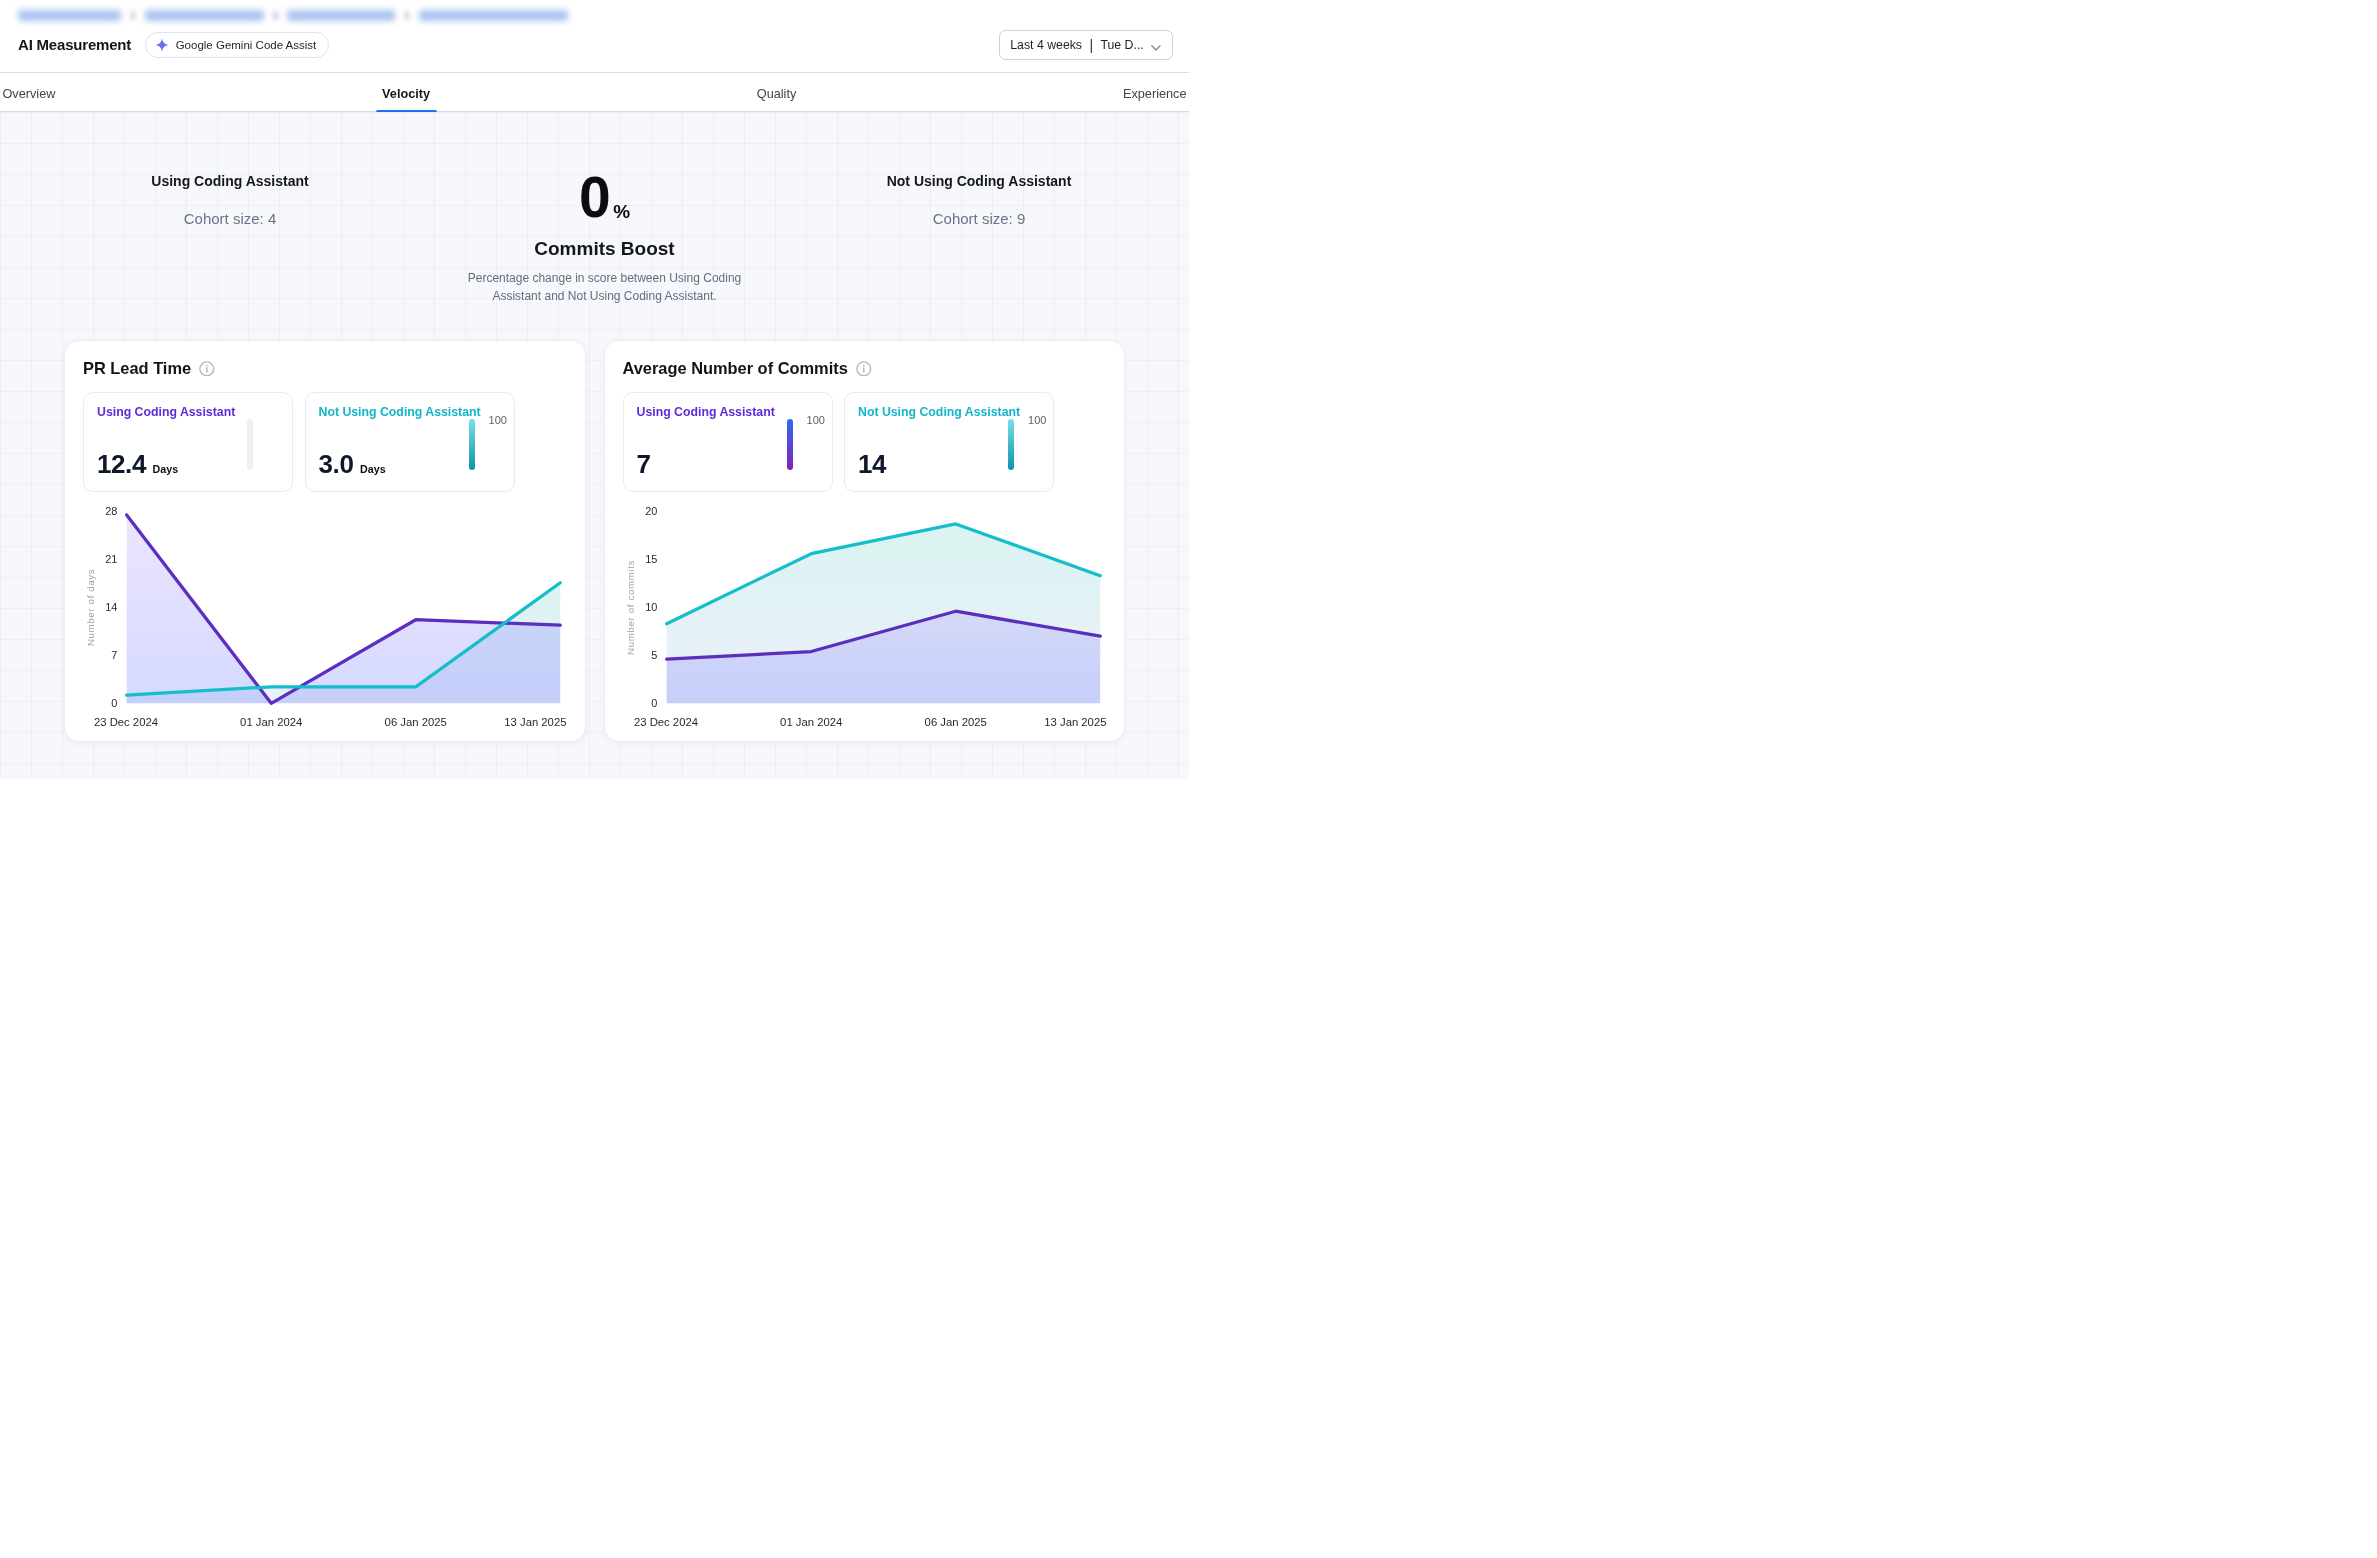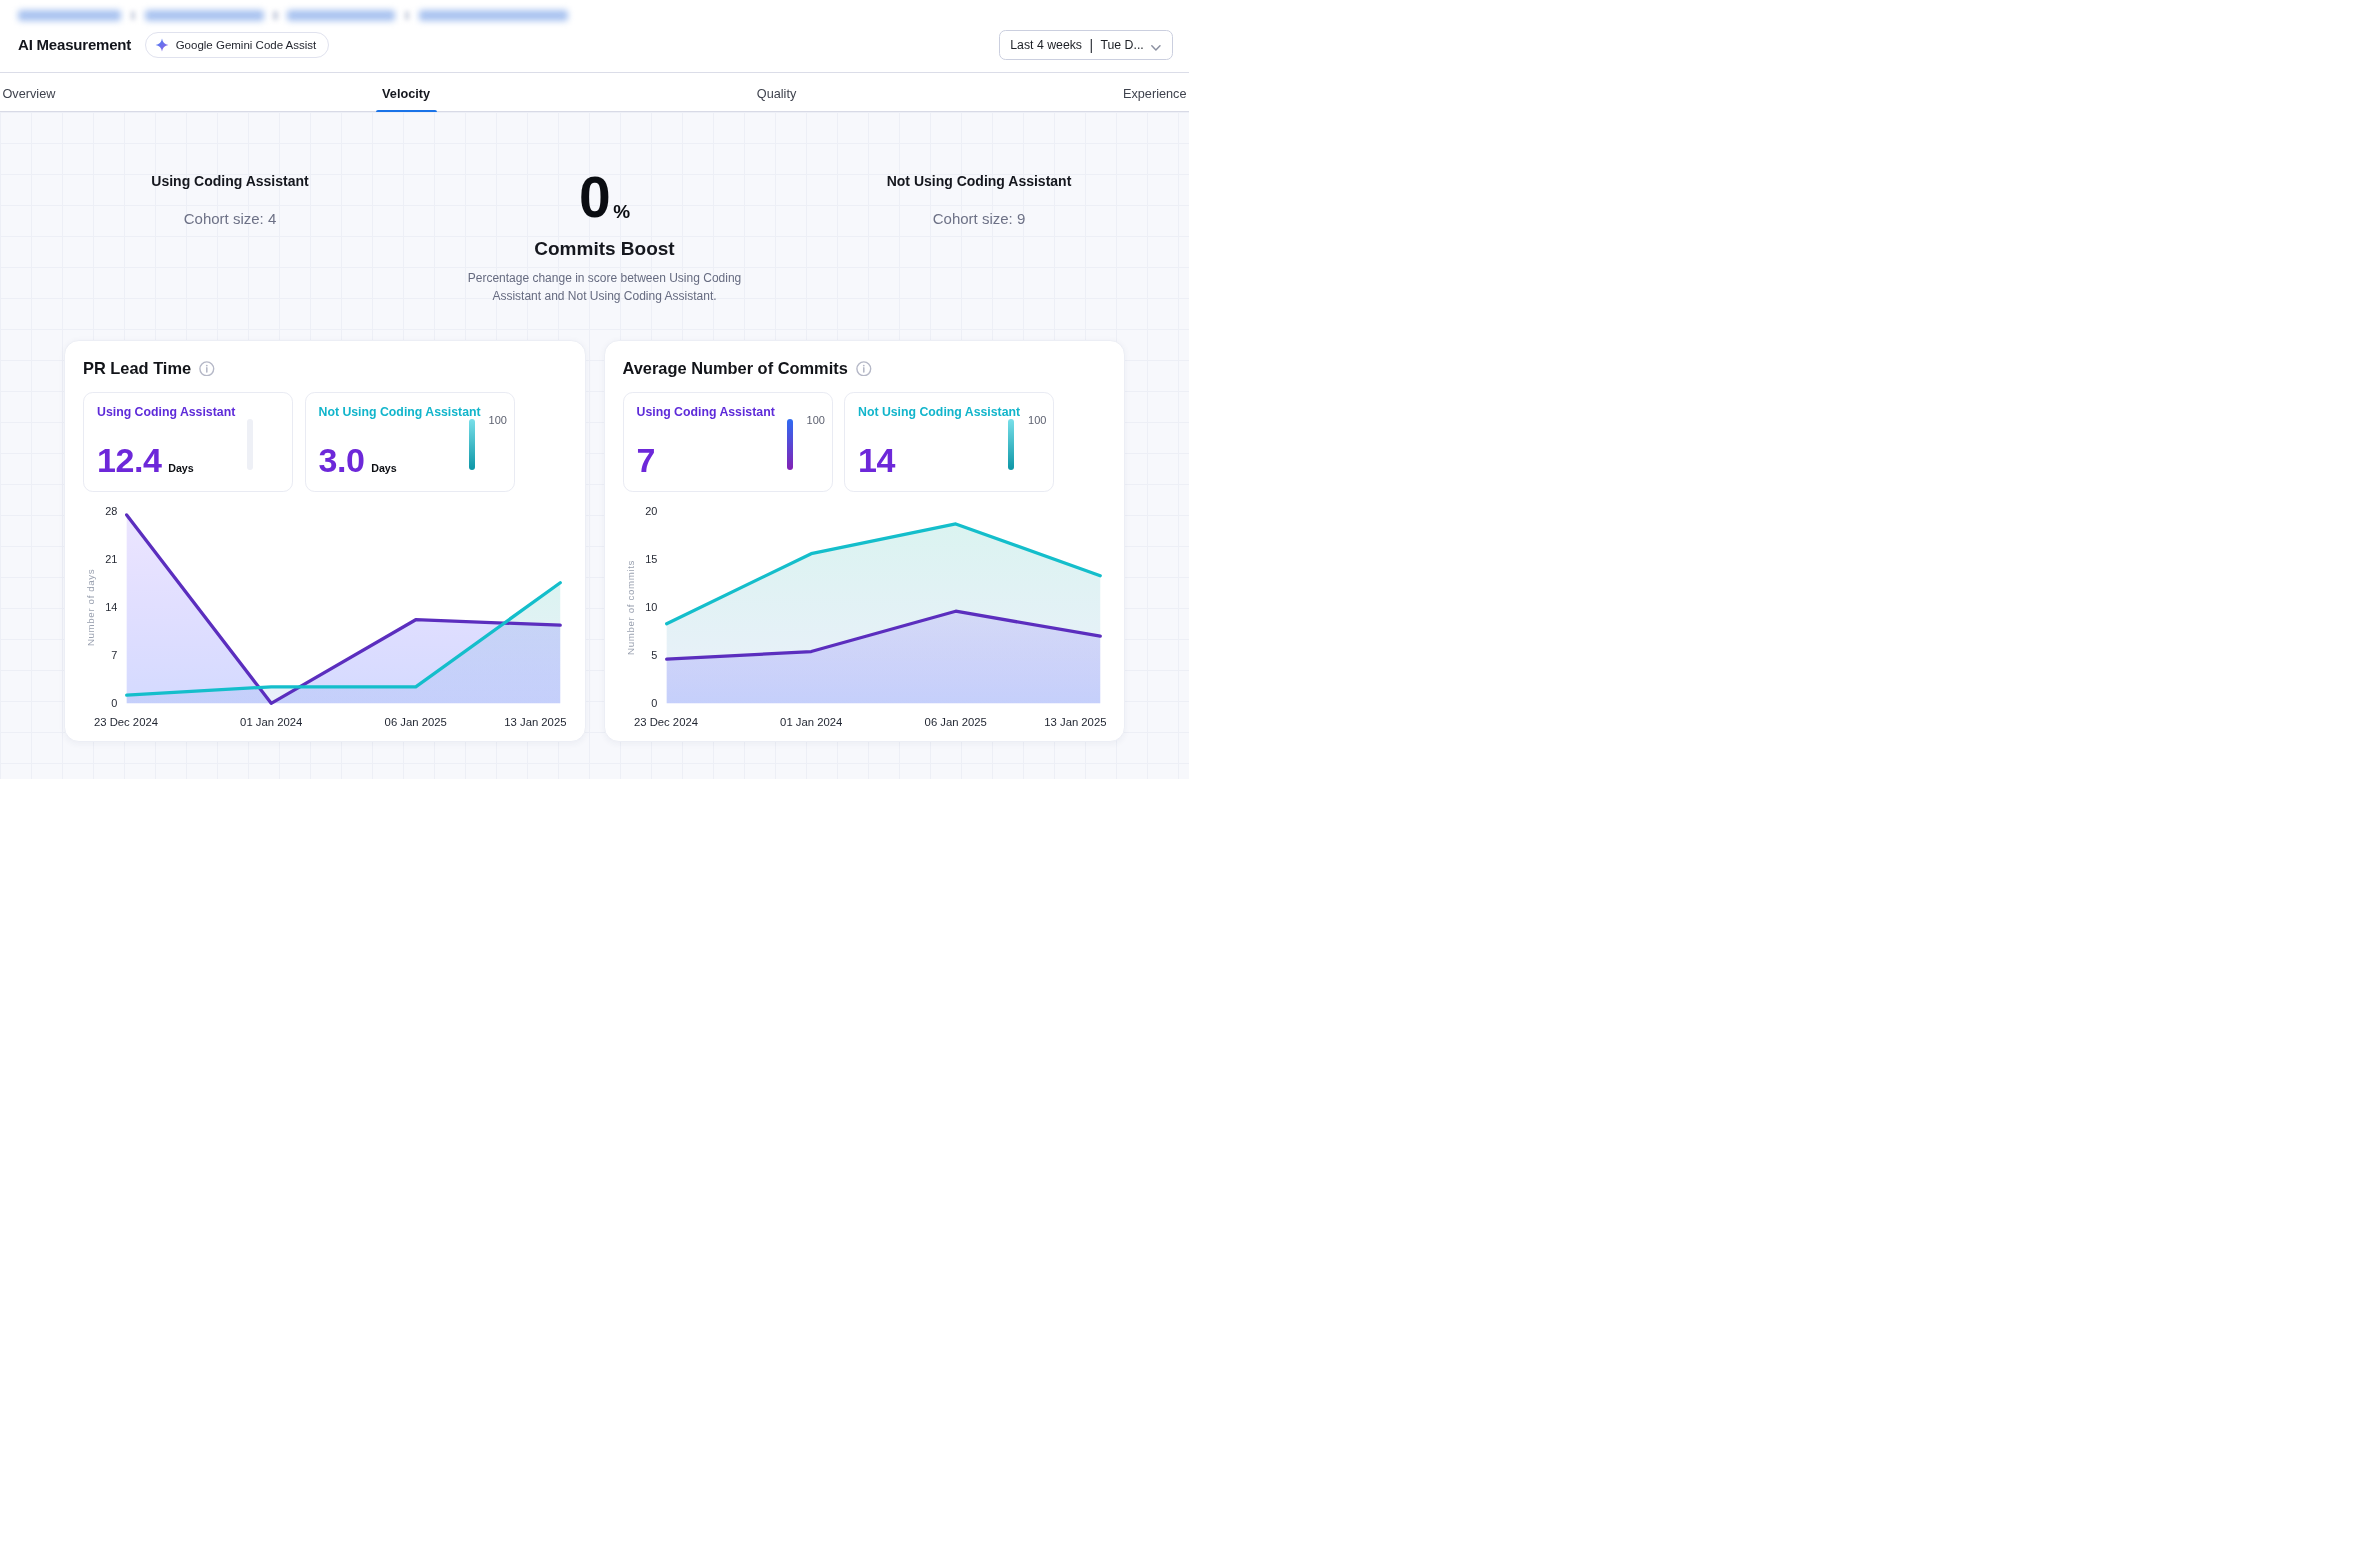--- a/index.html
+++ b/index.html
@@ -53,21 +53,21 @@
   .cards { display:flex; gap:18px; margin-top:34px; }
   .card { flex:1; background:#fff; border:0.8px solid #eceef5; border-radius:14.8px;
           box-shadow:0 1.6px 6.6px rgba(45,55,100,0.05); padding:18px 18px 8.2px; }
   .card-title-row { display:flex; align-items:center; gap:8.2px; }
   .card-title { font-size:16.4px; font-weight:700; color:#121419; }
   .info-btn { background:none; border:none; cursor:pointer; display:flex; padding:0; }
   .tiles { display:flex; gap:11.5px; margin-top:14px; }
   .tile { width:210px; height:100px; border:0.8px solid #e9ebf3; border-radius:9.8px; padding:12.3px 13px; position:relative; background:#fff; }
   .tile-label { font-size:12.3px; font-weight:700; }
   .tile-bottom { position:absolute; left:13px; bottom:10.7px; display:flex; align-items:baseline; gap:6.6px; }
-  .tile-value { font-size:34px; font-weight:700; color:#6d28d9; letter-spacing:-0.4px; }
+  .tile-value { font-size:26px; font-weight:700; color:#0f172a; letter-spacing:-0.4px; }
   .tile-unit { font-size:10.7px; font-weight:700; color:#0c0e13; }
   .tile-bar { position:absolute; width:5.7px; height:51px; border-radius:4.9px; right:39px; top:26px; }
   .tile-bar.track  { background:#eef0f6; }
   .tile-bar.purple { background:linear-gradient(180deg,#2f6bf2,#8322b4); }
   .tile-bar.teal   { background:linear-gradient(180deg,#79dfe9,#0c96a6); }
   .tile-scale { position:absolute; right:6.6px; top:21.3px; font-size:11px; color:#5d6170; }
 
   .chart { margin-top:6.6px; }
   .chart svg { width:100%; height:auto; display:block; }
   svg text { font-family:"Liberation Sans", sans-serif; }

